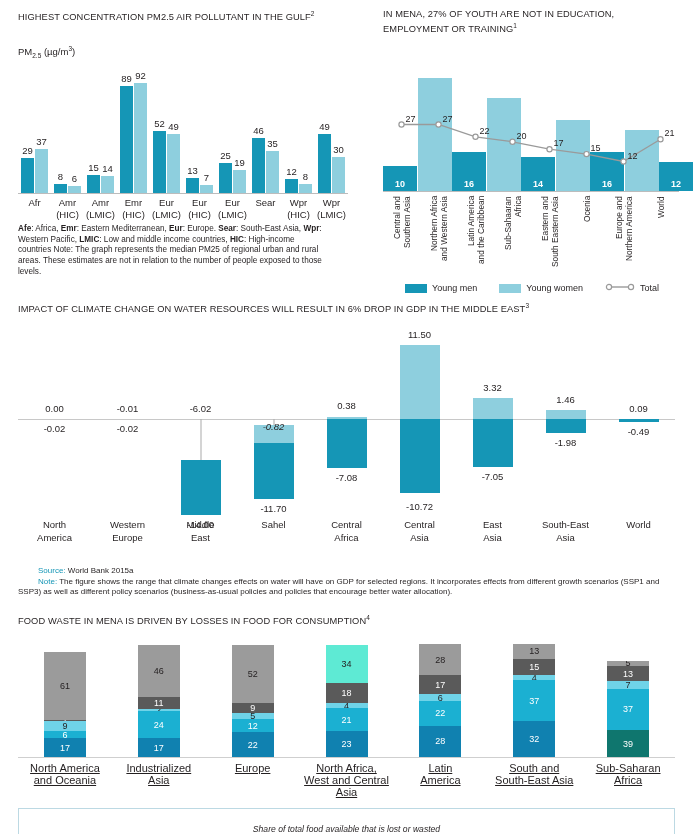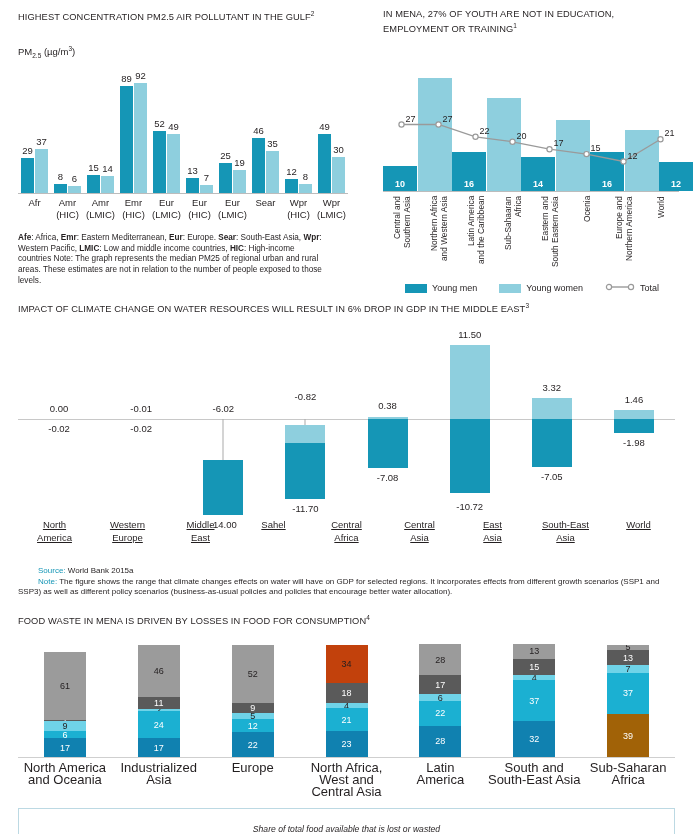--- a/index.html
+++ b/index.html
@@ -16,21 +16,21 @@
   #c1-ylab sup{font-size:6.5px;}
   #c1-plot{position:relative;height:120px;margin-top:14px;}
   .c1-groups{display:flex;align-items:flex-end;height:120px;gap:0px;}
   .c1-grp{flex:1;display:flex;align-items:flex-end;justify-content:center;gap:1px;position:relative;}
   .c1-bar{width:13px;position:relative;}
   .c1-bar .v{position:absolute;top:-13px;left:50%;transform:translateX(-50%);font-size:9.5px;color:#231f20;white-space:nowrap;}
   .dk{background:#1596b6;}
   .lt{background:#8ecfde;}
   #c1-labels{display:flex;margin-top:3px;}
   #c1-labels .lab{flex:1;text-align:center;font-size:9.5px;line-height:12px;color:#231f20;}
-  #c1-note{font-size:8.2px;line-height:10.6px;margin-top:12px;width:312px;}
+  #c1-note{font-size:8.2px;line-height:10.6px;margin-top:3px;width:312px;}
   #c1-note b{font-weight:bold;}
 
   
   #chart2{left:383px;top:8px;width:296px;}
   #c2-plot{position:relative;height:128px;margin-top:28px;}
   .c2-groups{display:flex;align-items:flex-end;height:128px;position:absolute;left:0;right:0;bottom:0;}
   .c2-grp{flex:1;display:flex;align-items:flex-end;justify-content:center;gap:1px;}
   .c2-bar{width:34px;position:relative;}
   .c2-bar .vin{position:absolute;bottom:2px;left:50%;transform:translateX(-50%);font-size:9px;font-weight:bold;color:#fff;}
   .c2-bar .vout{position:absolute;bottom:2px;left:50%;transform:translateX(-50%);font-size:9px;color:#231f20;}
@@ -47,33 +47,33 @@
   #chart3{left:18px;top:300px;width:657px;}
   #c3-plot{position:relative;height:170px;margin-top:30px;}
   #c3-zero{position:absolute;left:0;right:0;top:74px;height:1px;background:#c8c8c8;}
   .c3-cols{position:absolute;left:0;right:0;top:0;height:170px;display:flex;}
   .c3-col{flex:1;position:relative;}
   .c3-stem{position:absolute;left:50%;transform:translateX(-50%);width:1px;background:#a9a9a9;}
   .c3-bar{position:absolute;left:50%;transform:translateX(-50%);width:40px;}
   .c3-top{position:absolute;left:50%;transform:translateX(-50%);font-size:9.5px;white-space:nowrap;}
   .c3-bot{position:absolute;left:50%;transform:translateX(-50%);font-size:9.5px;white-space:nowrap;}
   #c3-labels{display:flex;margin-top:4px;}
-  #c3-labels .lab{flex:1;text-align:center;font-size:9.5px;line-height:12.5px;text-decoration:underline;}
+  #c3-labels .lab{flex:1;text-align:center;font-size:9.5px;line-height:12.5px;}
   #c3-src{margin-top:22px;font-size:8px;line-height:10.5px;}
   #c3-src .k{color:#1596b6;padding-left:20px;}
 
   
   #chart4{left:18px;top:612px;width:657px;}
   #c4-plot{display:flex;height:112px;align-items:flex-end;margin-top:18px;}
   .c4-col{flex:1;display:flex;justify-content:center;align-items:flex-end;}
   .c4-stack{width:42px;display:flex;flex-direction:column;}
   .c4-seg{display:flex;align-items:center;justify-content:center;font-size:9px;overflow:hidden;}
   #c4-axis{height:1px;background:#cfcfcf;}
   #c4-labels{display:flex;margin-top:4px;}
-  #c4-labels .lab{flex:1;text-align:center;font-size:13px;line-height:12px;}
+  #c4-labels .lab{flex:1;text-align:center;font-size:11px;line-height:12px;text-decoration:underline;}
   #c4-table{margin-top:10px;border:1px solid #bcd9e3;padding:7px 0 5px 0;}
   #c4-pcts{display:flex;}
   #c4-pcts .p{flex:1;text-align:center;font-size:9.3px;}
   #c4-cap{text-align:center;font-size:8.6px;font-style:italic;margin-top:8px;}
 </style>
 </head>
 <body>
 
 <div class="panel" id="chart1">
   <div class="title"><span>HIGHEST CONCENTRATION PM2.5 AIR POLLUTANT IN THE GULF</span><sup>2</sup></div>
@@ -330,21 +330,21 @@
         <div class="c3-col">
           <div class="c3-bar" style="top: 115.28px; height: 54.72px; background: rgb(21, 150, 182);"></div>
           <div class="c3-stem" style="top: 74px; height: 41.28px;"></div>
           <div class="c3-top" style="top: 58px;">-6.02</div>
           <div class="c3-bot" style="top: 174px;">-14.00</div>
         </div>
         <div class="c3-col">
           <div class="c3-bar" style="top: 79.6229px; height: 18.6514px; background: rgb(142, 207, 222);"></div>
           <div class="c3-bar" style="top: 98.2743px; height: 55.9543px; background: rgb(21, 150, 182);"></div>
           <div class="c3-stem" style="top: 74px; height: 5.62286px;"></div>
-          <div class="c3-top" style="top: 46px;">-0.82</div>
+          <div class="c3-top" style="top: 76px; font-style: italic;">-0.82</div>
           <div class="c3-bot" style="top: 158.229px;">-11.70</div>
         </div>
         <div class="c3-col">
           <div class="c3-bar" style="top: 71.5548px; height: 2.44522px; background: rgb(142, 207, 222);"></div>
           <div class="c3-bar" style="top: 74px; height: 48.5486px; background: rgb(21, 150, 182);"></div>
           <div class="c3-top" style="top: 55px;">0.38</div>
           <div class="c3-bot" style="top: 126.549px;">-7.08</div>
         </div>
         <div class="c3-col">
           <div class="c3-bar" style="top: 0px; height: 74px; background: rgb(142, 207, 222);"></div>
@@ -356,20 +356,26 @@
           <div class="c3-bar" style="top: 52.6365px; height: 21.3635px; background: rgb(142, 207, 222);"></div>
           <div class="c3-bar" style="top: 74px; height: 48.3429px; background: rgb(21, 150, 182);"></div>
           <div class="c3-top" style="top: 36.6365px;">3.32</div>
           <div class="c3-bot" style="top: 126.343px;">-7.05</div>
         </div>
         <div class="c3-col">
           <div class="c3-bar" style="top: 64.6052px; height: 9.39478px; background: rgb(142, 207, 222);"></div>
           <div class="c3-bar" style="top: 74px; height: 13.5771px; background: rgb(21, 150, 182);"></div>
           <div class="c3-top" style="top: 48.6052px;">1.46</div>
           <div class="c3-bot" style="top: 91.5771px;">-1.98</div>
+        </div>
+        <div class="c3-col">
+          <div class="c3-bar" style="top: 73.4209px; height: 0.57913px; background: rgb(142, 207, 222);"></div>
+          <div class="c3-bar" style="top: 74px; height: 3.36px; background: rgb(21, 150, 182);"></div>
+          <div class="c3-top" style="top: 57.4209px;">0.09</div>
+          <div class="c3-bot" style="top: 81.36px;">-0.49</div>
         </div>
       </div>
   </div>
   <div id="c3-labels">
       <div class="lab">North<br>America</div>
       <div class="lab">Western<br>Europe</div>
       <div class="lab">Middle<br>East</div>
       <div class="lab">Sahel</div>
       <div class="lab">Central<br>Africa</div>
       <div class="lab">Central<br>Asia</div>
@@ -408,21 +414,21 @@
         <div class="c4-stack">
           <div class="c4-seg" style="height: 58.24px; background: rgb(155, 155, 155); color: rgb(35, 31, 32);">52</div>
           <div class="c4-seg" style="height: 10.08px; background: rgb(90, 90, 90); color: rgb(255, 255, 255);">9</div>
           <div class="c4-seg" style="height: 5.6px; background: rgb(111, 211, 232); color: rgb(35, 31, 32);">5</div>
           <div class="c4-seg" style="height: 13.44px; background: rgb(27, 176, 210); color: rgb(255, 255, 255);">12</div>
           <div class="c4-seg" style="height: 24.64px; background: rgb(16, 129, 176); color: rgb(255, 255, 255);">22</div>
         </div>
       </div>
       <div class="c4-col">
         <div class="c4-stack">
-          <div class="c4-seg" style="height: 38.08px; background: #c2410c; color: rgb(35, 31, 32);">34</div>
+          <div class="c4-seg" style="height: 38.08px; background: #5eead4; color: rgb(35, 31, 32);">34</div>
           <div class="c4-seg" style="height: 20.16px; background: rgb(90, 90, 90); color: rgb(255, 255, 255);">18</div>
           <div class="c4-seg" style="height: 4.48px; background: rgb(111, 211, 232); color: rgb(35, 31, 32);">4</div>
           <div class="c4-seg" style="height: 23.52px; background: rgb(27, 176, 210); color: rgb(255, 255, 255);">21</div>
           <div class="c4-seg" style="height: 25.76px; background: rgb(16, 129, 176); color: rgb(255, 255, 255);">23</div>
         </div>
       </div>
       <div class="c4-col">
         <div class="c4-stack">
           <div class="c4-seg" style="height: 31.36px; background: rgb(155, 155, 155); color: rgb(35, 31, 32);">28</div>
           <div class="c4-seg" style="height: 19.04px; background: rgb(90, 90, 90); color: rgb(255, 255, 255);">17</div>
@@ -439,21 +445,21 @@
           <div class="c4-seg" style="height: 41.44px; background: rgb(27, 176, 210); color: rgb(255, 255, 255);">37</div>
           <div class="c4-seg" style="height: 35.84px; background: rgb(16, 129, 176); color: rgb(255, 255, 255);">32</div>
         </div>
       </div>
       <div class="c4-col">
         <div class="c4-stack">
           <div class="c4-seg" style="height: 5.6px; background: rgb(155, 155, 155); color: rgb(35, 31, 32);">5</div>
           <div class="c4-seg" style="height: 14.56px; background: rgb(90, 90, 90); color: rgb(255, 255, 255);">13</div>
           <div class="c4-seg" style="height: 7.84px; background: rgb(111, 211, 232); color: rgb(35, 31, 32);">7</div>
           <div class="c4-seg" style="height: 41.44px; background: rgb(27, 176, 210); color: rgb(255, 255, 255);">37</div>
-          <div class="c4-seg" style="height: 43px; background: #a16207; color: rgb(255, 255, 255);">39</div>
+          <div class="c4-seg" style="height: 27px; background: #0f766e; color: rgb(255, 255, 255);">39</div>
         </div>
       </div>
     </div>
   <div id="c4-axis"></div>
   <div id="c4-labels">
       <div class="lab">North America<br>and Oceania</div>
       <div class="lab">Industrialized<br>Asia</div>
       <div class="lab">Europe</div>
       <div class="lab">North Africa,<br>West and Central Asia</div>
       <div class="lab">Latin<br>America</div>

